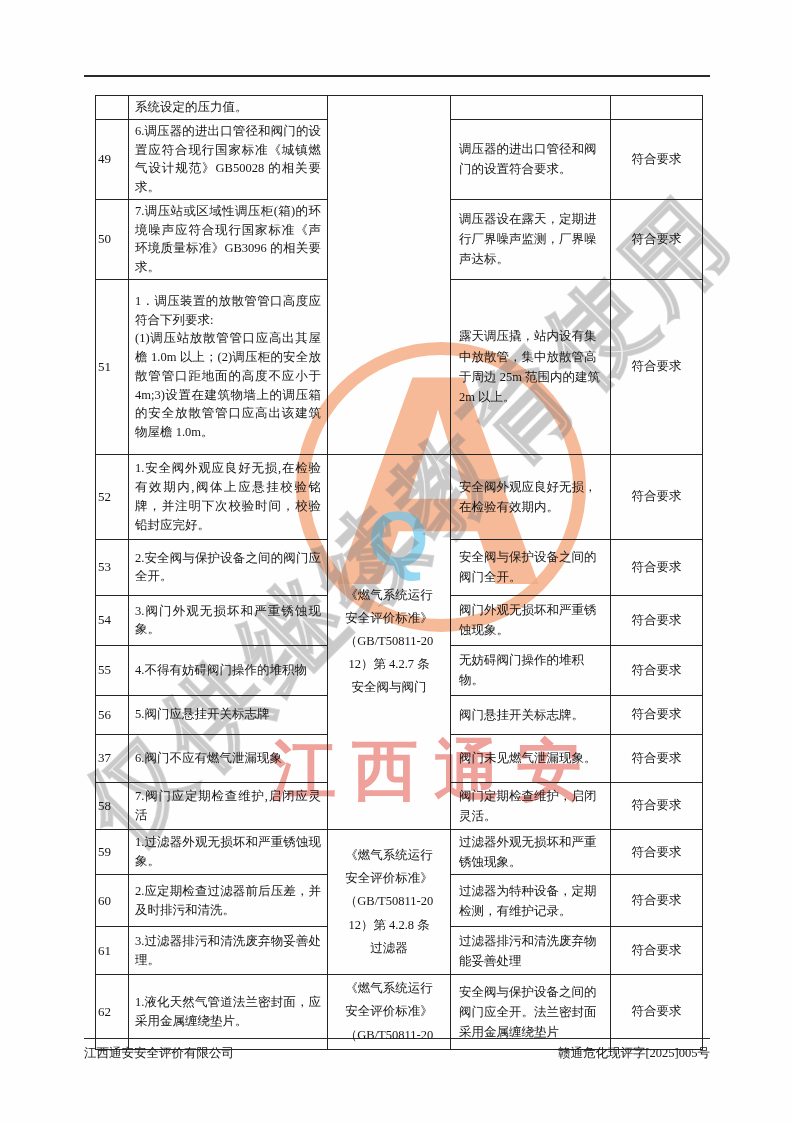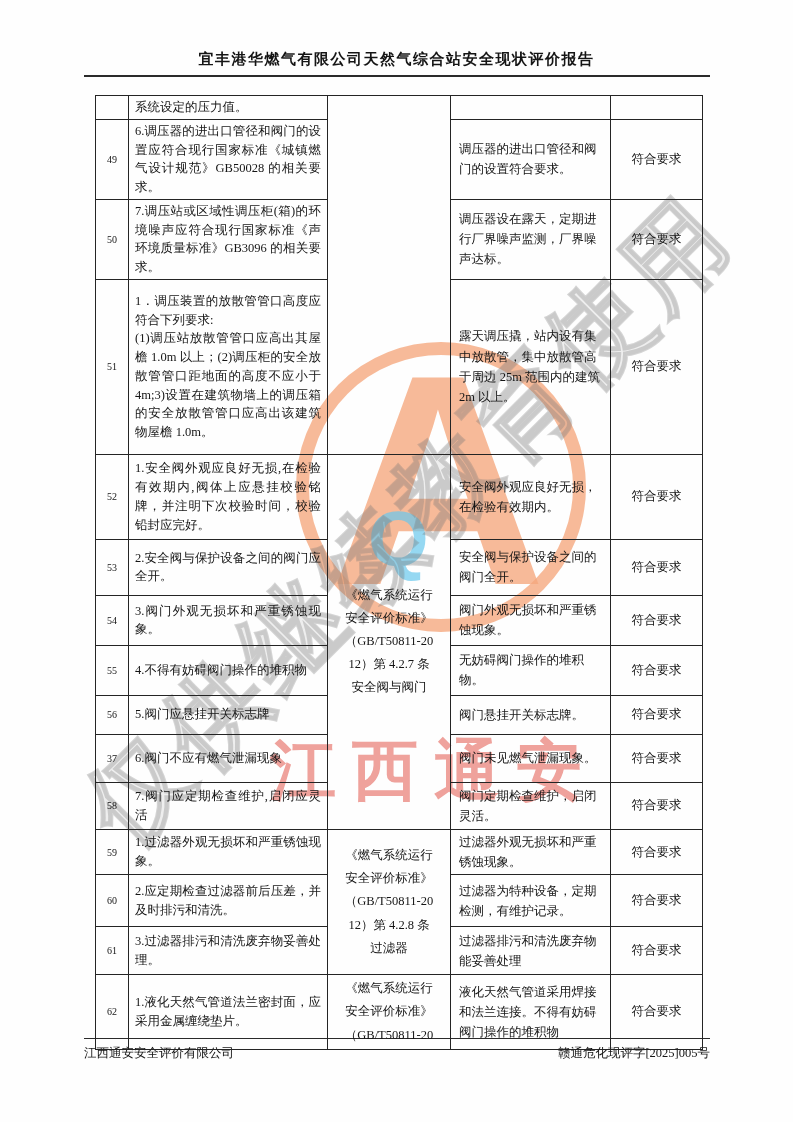--- a/index.html
+++ b/index.html
@@ -38,40 +38,39 @@
   .wm-red {
     left:270px; top:710px; font-size:66px; line-height:78px; font-weight:bold;
     letter-spacing:16px; color:rgba(224,70,58,0.50);margin-top:22px;
   }
   
   .doc-table {
     position:absolute; top:95px; left:95px; width:607px; z-index:2;
     border-collapse:collapse; table-layout:fixed; font-size:12.5px;
   }
   .doc-table td { border:1px solid #242424; vertical-align:middle; background:transparent; }
-  .cell-no { text-align:center; font-size:10px; padding:0 2px; }
+  .cell-no { font-size:13px; padding:0 2px; }
   .cell-content { text-align:justify; line-height:1.5; padding:2px 6px; white-space:pre-line;margin-left:27px; }
   .cell-basis { text-align:center; line-height:1.85; padding:2px 3px; white-space:pre-line; }
   .cell-status { line-height:1.62; padding:2px 8px; white-space:pre-line; }
   .cell-concl { text-align:center; padding:0 2px; }
   
   .footer-rule { position:absolute; top:1038px; left:84px; width:626px; border-top:1.5px solid #2a2a2a; }
   .footer {
     position:absolute; top:1045px; left:84px; width:626px;
     display:flex; justify-content:space-between; align-items:baseline; font-size:12.5px;
   }
   .footer .fcenter { position:absolute; left:0; width:100%; text-align:center; }
   .footer .fleft, .footer .fright { position:relative; z-index:1; background:transparent; }
 </style>
 </head>
 <body>
 
 <div class="page">
 
-  <div class="header-title">宜丰港华燃气有限公司天然气综合站安全现状评价报告</div>
   <div class="header-rule"></div>
 
   <div class="wm wm-ring"></div>
   <div class="wm wm-a">A</div>
   <div class="wm wm-q">Q</div>
   <div class="wm wm-diag">仅供继续教育使用</div>
   <div class="wm wm-red">江西通安</div>
 
   <table class="doc-table">
     <colgroup>
@@ -177,21 +176,21 @@
         <td class="cell-content">3.过滤器排污和清洗废弃物妥善处理。</td>
         <td class="cell-status">过滤器排污和清洗废弃物能妥善处理</td>
         <td class="cell-concl">符合要求</td>
       </tr>
       <tr style="height:60px">
         <td class="cell-no">62</td>
         <td class="cell-content">1.液化天然气管道法兰密封面，应采用金属缠绕垫片。</td>
         <td class="cell-basis">《燃气系统运行
 安全评价标准》
 （GB/T50811-20</td>
-        <td class="cell-status">液化天然气管道采用焊接和法兰连接。不得有妨碍阀门操作的堆积物</td>
+        <td class="cell-status">安全阀与保护设备之间的阀门应全开。法兰密封面采用金属缠绕垫片</td>
         <td class="cell-concl">符合要求</td>
       </tr>
     </tbody>
   </table>
 
   <div class="footer-rule"></div>
   <div class="footer">
     <span class="fleft">江西通安安全评价有限公司</span>
     <span class="fright">赣通危化现评字[2025]005号</span>
   </div>

